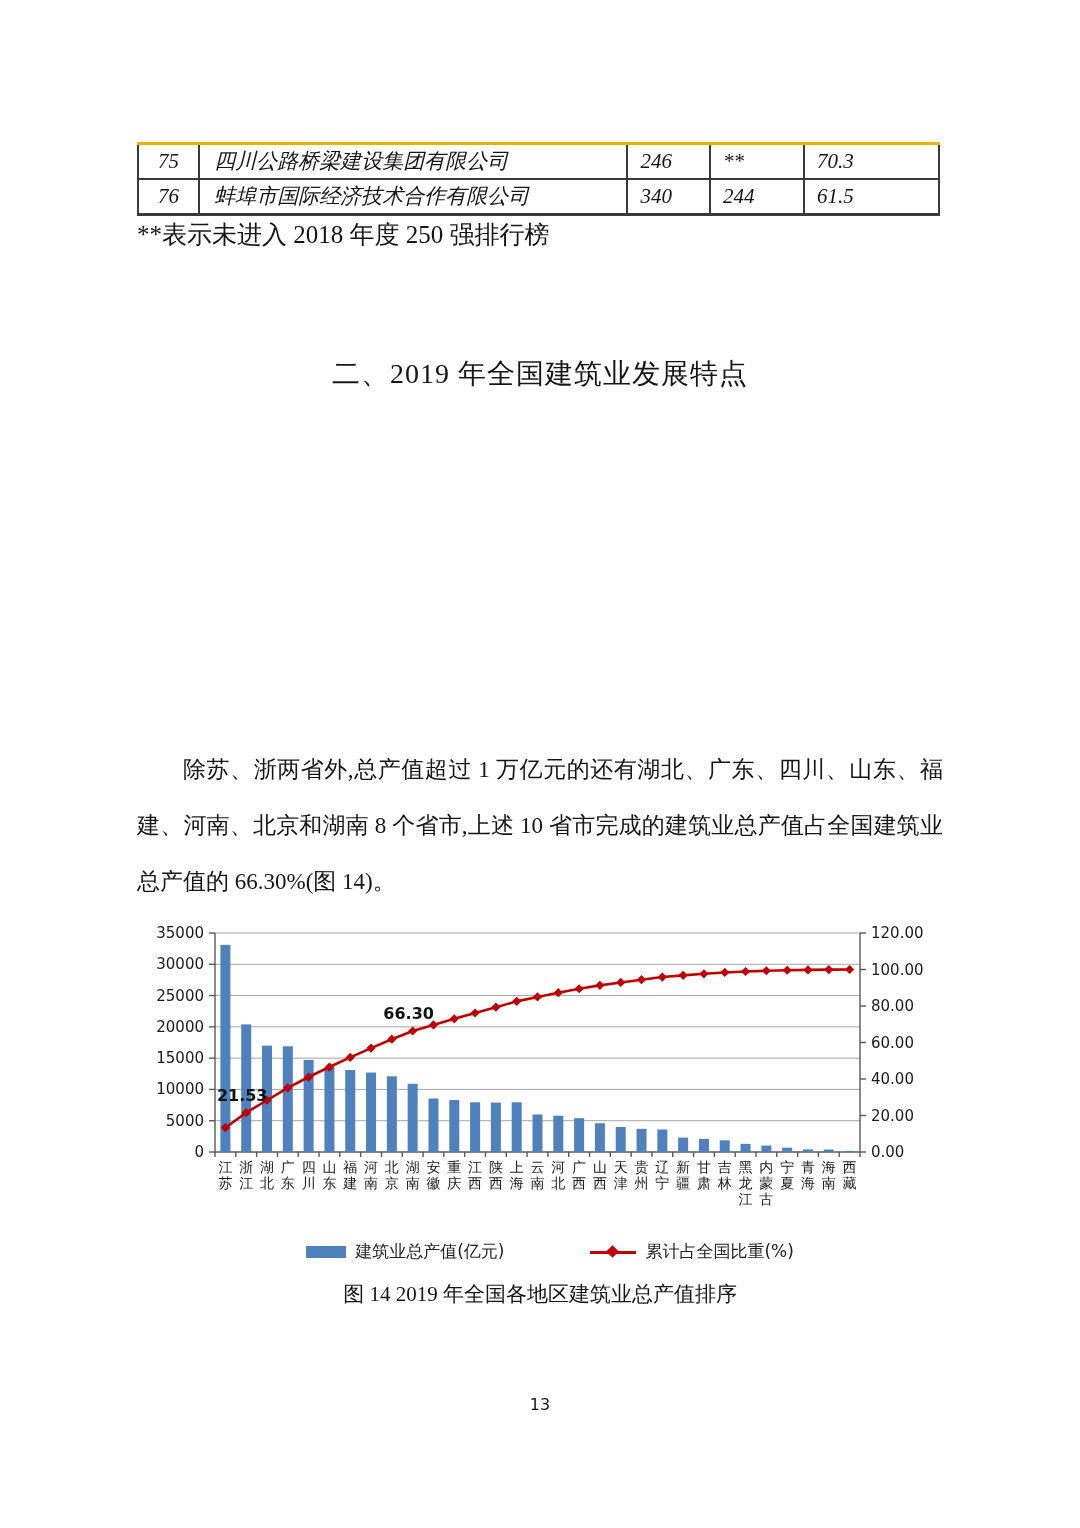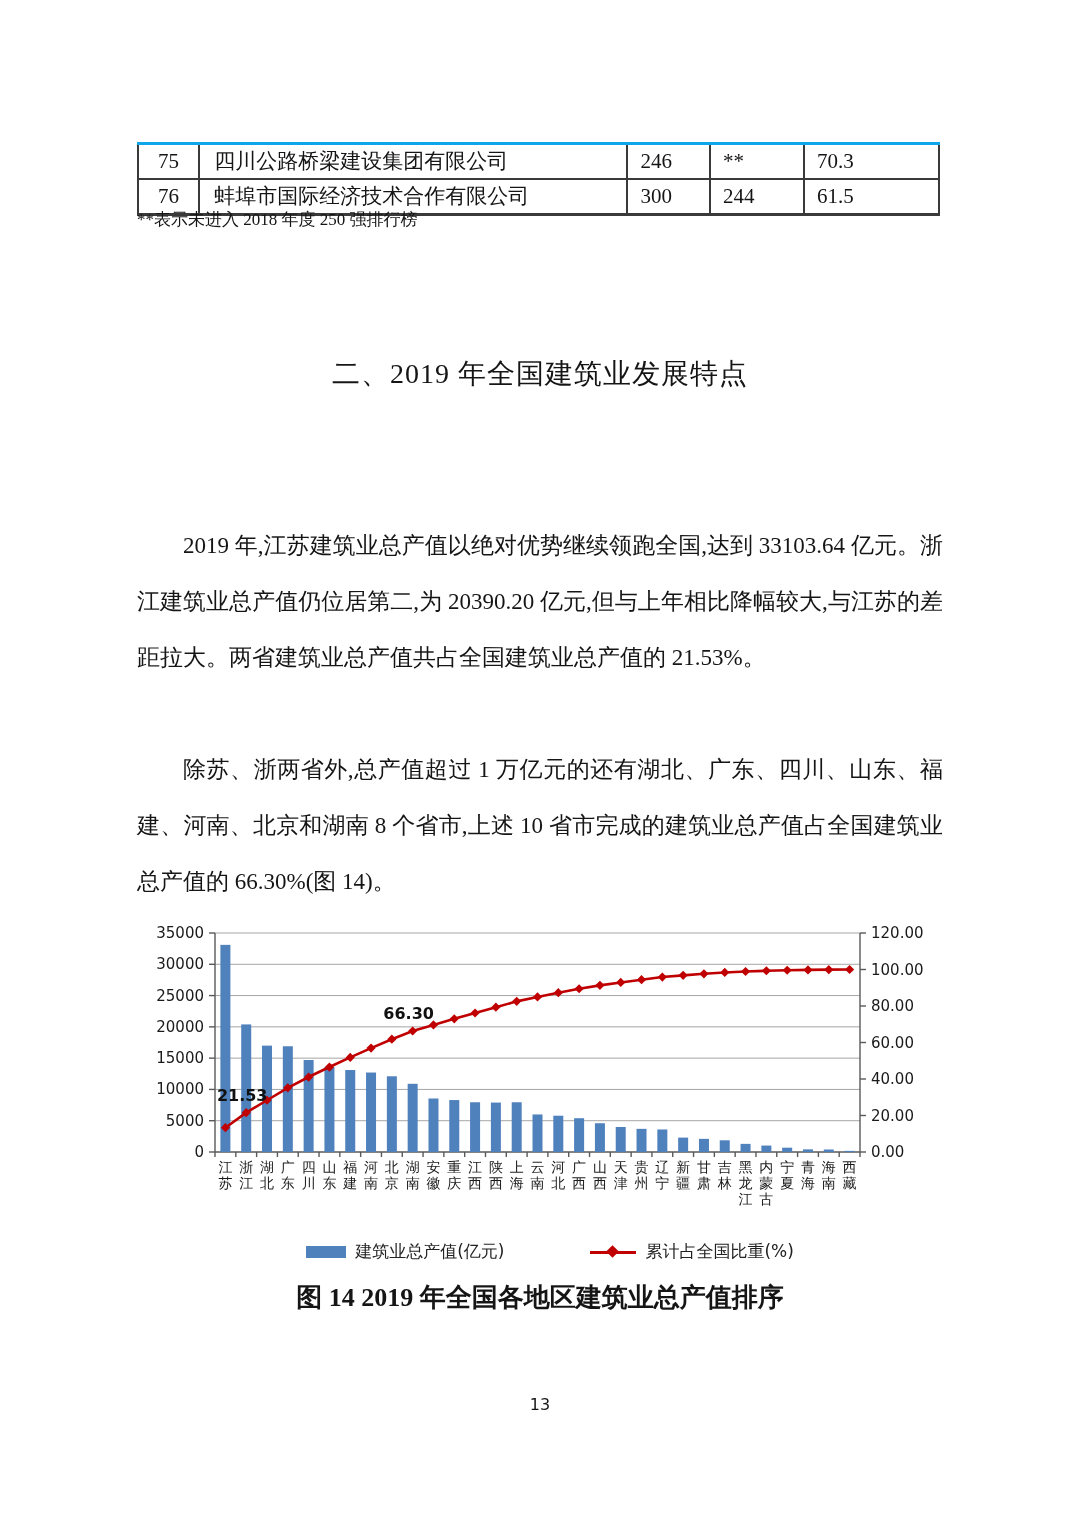--- a/index.html
+++ b/index.html
@@ -7,32 +7,32 @@
     position:relative;
     width:1080px;height:1528px;
     background:#ffffff;
     font-family:"Liberation Serif","DejaVu Serif",serif;
     color:#151515;
     overflow:hidden;
   }
   
   .table-wrap{position:absolute;left:137px;top:142px;width:803px;}
   table.rank{border-collapse:collapse;width:100%;
-    border-top:3px solid #0ea5e9;border-bottom:3px solid #3a3a3a;}
+    border-top:3px solid #eab308;border-bottom:3px solid #3a3a3a;font-style:italic;}
   table.rank td{
     border:2px solid #3a3a3a;
     height:33px;font-size:21px;line-height:33px;
     padding:0 0 0 12px;white-space:nowrap;overflow:hidden;
   }
   table.rank td.c0{width:67px;text-align:center;padding:0;}
   table.rank td.c1{width:432px;padding-left:14px;}
   table.rank td.c2{width:76px;}
   table.rank td.c3{width:90px;}
   table.rank td.c4{width:138px;}
-  .footnote{position:absolute;left:137px;top:208px;font-size:17px;}
+  .footnote{position:absolute;left:137px;top:218px;font-size:25px;}
   
   .h-main{position:absolute;left:0;top:355px;width:1080px;
     text-align:center;font-size:28px;font-weight:normal;letter-spacing:1px;}
   .h-sub{position:absolute;left:195px;top:468px;width:760px;
     font-size:23px;font-weight:bold;}
   .para{position:absolute;left:137px;width:806px;
     font-size:23px;line-height:56px;text-align:justify;
     text-indent:2em;word-break:break-all;}
   .para1{top:518px;}
   .para2{top:742px;}
@@ -47,21 +47,21 @@
   }
   .legend-item{display:flex;align-items:center;gap:9px;}
   .swatch-bar{display:inline-block;width:40px;height:12px;background:#4F81BD;}
   .swatch-line{position:relative;display:inline-block;width:46px;height:12px;}
   .swatch-line::before{content:"";position:absolute;left:0;top:5px;width:46px;height:3px;background:#C00000;}
   .swatch-line .diamond{
     position:absolute;left:18px;top:1px;width:9px;height:9px;
     background:#C00000;transform:rotate(45deg);
   }
   .caption{position:absolute;left:0;top:1280px;width:1080px;text-align:center;
-    font-size:26px;font-weight:bold;}
+    font-size:21px;font-weight:normal;}
   .pagenum{position:absolute;left:0;top:1395px;width:1080px;text-align:center;
     font-size:16px;font-family:"DejaVu Sans","Liberation Sans",sans-serif;}
 </style>
 </head>
 <body>
 
 <div class="page">
 
   <div class="table-wrap">
     <table class="rank">
@@ -69,32 +69,31 @@
           <tr>
             <td class="c0">75</td>
             <td class="c1">四川公路桥梁建设集团有限公司</td>
             <td class="c2">246</td>
             <td class="c3">**</td>
             <td class="c4">70.3</td>
           </tr>
           <tr>
             <td class="c0">76</td>
             <td class="c1">蚌埠市国际经济技术合作有限公司</td>
-            <td class="c2">300</td>
+            <td class="c2">340</td>
             <td class="c3">244</td>
             <td class="c4">61.5</td>
           </tr>
         </tbody>
     </table>
   </div>
   <div class="footnote">**表示未进入 2018 年度 250 强排行榜</div>
 
   <div class="h-main">二、2019 年全国建筑业发展特点</div>
 
-  <div class="para para1">2019 年,江苏建筑业总产值以绝对优势继续领跑全国,达到 33103.64 亿元。浙江建筑业总产值仍位居第二,为 20390.20 亿元,但与上年相比降幅较大,与江苏的差距拉大。两省建筑业总产值共占全国建筑业总产值的 21.53%。</div>
   <div class="para para2">除苏、浙两省外,总产值超过 1 万亿元的还有湖北、广东、四川、山东、福建、河南、北京和湖南 8 个省市,上述 10 省市完成的建筑业总产值占全国建筑业总产值的 66.30%(图 14)。</div>
 
   <div class="chart-block">
     <svg id="chart-svg" width="830" height="305" viewBox="0 0 830 305">
         <g stroke="#A6A6A6" stroke-width="1">
           <line x1="80" x2="725" y1="195.71428571428572" y2="195.71428571428572"></line>
           <line x1="80" x2="725" y1="164.42857142857144" y2="164.42857142857144"></line>
           <line x1="80" x2="725" y1="133.14285714285717" y2="133.14285714285717"></line>
           <line x1="80" x2="725" y1="101.85714285714286" y2="101.85714285714286"></line>
           <line x1="80" x2="725" y1="70.57142857142856" y2="70.57142857142856"></line>

